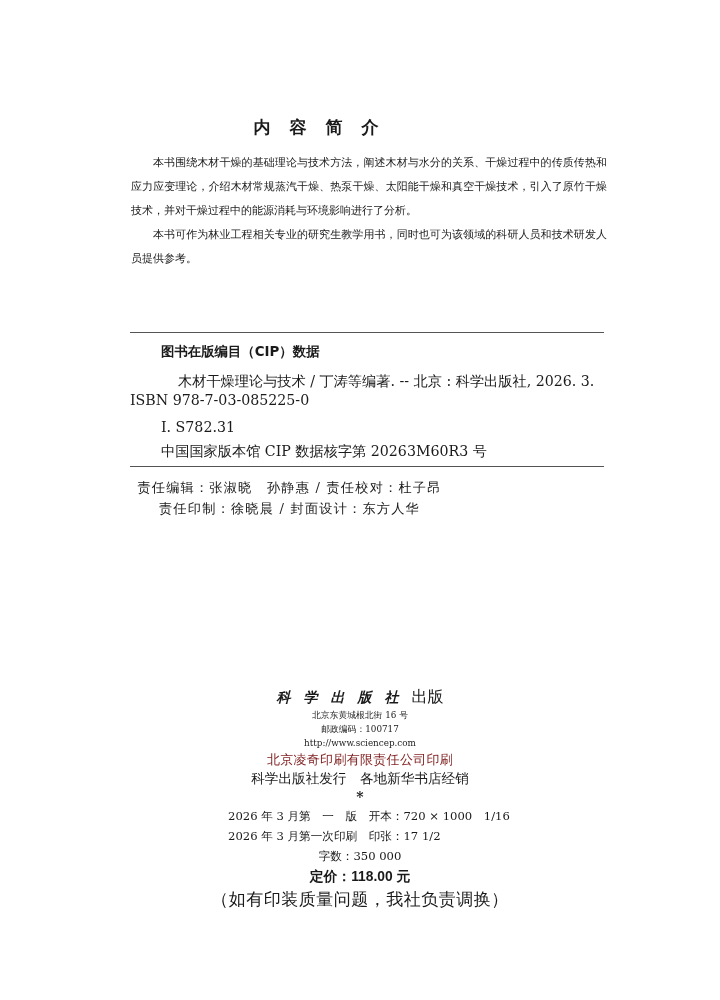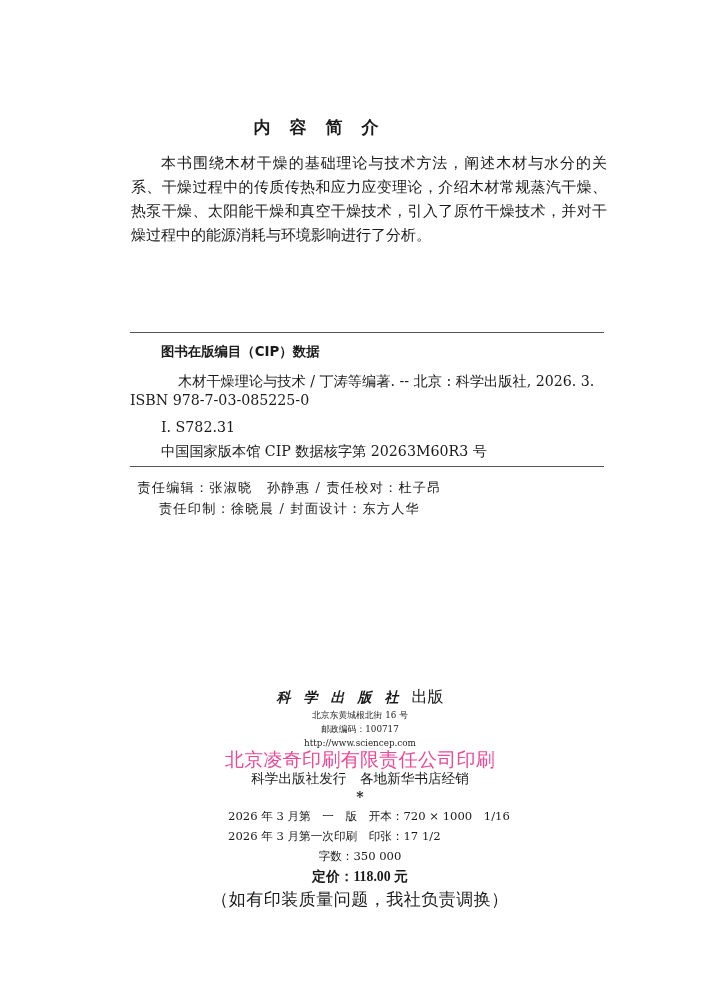--- a/index.html
+++ b/index.html
@@ -26,21 +26,21 @@
       font-weight: bold;
       letter-spacing: 19px;
       text-indent: 19px;
       line-height: 22px;
     }
     .intro {
       position: absolute;
       top: 151px;
       left: 131px;
       width: 476px;
-      font-size: 15px;
+      font-size: 11px;
       line-height: 24px;
       text-align: justify;
     }
     .intro p {
       margin: 0;
       text-indent: 2em;
     }
     .cip-block {
       position: absolute;
       top: 332px;
@@ -101,23 +101,23 @@
     }
     .publisher-suffix {
       font-size: 16px;
     }
     .small-line {
       font-size: 8.8px;
       line-height: 14px;
       white-space: nowrap;
     }
     .printer {
-      font-size: 19px;
+      font-size: 13px;
       line-height: 19px;
-      color: #ec4899;
+      color: #7f1d1d;
       white-space: nowrap;
       letter-spacing: 0.3px;
     }
     .distributor {
       font-size: 13.6px;
       line-height: 19px;
       white-space: nowrap;
     }
     .star {
       position: absolute;
@@ -144,21 +144,21 @@
     }
     .ed-row.r1 { left: 228px; top: 0; }
     .ed-row.r2 { left: 228px; top: 20px; }
     .ed-row.r3 { left: 0; width: 720px; text-align: center; top: 40px; }
     .price {
       position: absolute;
       top: 867px;
       left: 0;
       width: 720px;
       text-align: center;
-      font-family: Liberation Serif, serif;
+      font-family: Liberation Sans, sans-serif;
       font-weight: bold;
       font-size: 13.8px;
       line-height: 20px;
     }
     .notice {
       position: absolute;
       top: 888px;
       left: 0;
       width: 720px;
       text-align: center;
@@ -167,20 +167,21 @@
       letter-spacing: 0.5px;
     }
   </style>
 </head>
 <body>
 
 <div class="page-title">内容简介</div>
 
 <div class="intro">
   <p>本书围绕木材干燥的基础理论与技术方法，阐述木材与水分的关系、干燥过程中的传质传热和应力应变理论，介绍木材常规蒸汽干燥、热泵干燥、太阳能干燥和真空干燥技术，引入了原竹干燥技术，并对干燥过程中的能源消耗与环境影响进行了分析。</p>
+  <p>本书可作为林业工程相关专业的研究生教学用书，同时也可为该领域的科研人员和技术研发人员提供参考。</p>
 </div>
 
 <div class="cip-block">
   <div class="cip-line cip-title">图书在版编目（CIP）数据</div>
   <div class="cip-line cip-catalog">木材干燥理论与技术 / 丁涛等编著. -- 北京 : 科学出版社, 2026. 3.</div>
   <div class="cip-line cip-isbn">ISBN 978-7-03-085225-0</div>
   <div class="cip-line cip-class">Ⅰ. S782.31</div>
   <div class="cip-line cip-verify">中国国家版本馆 CIP 数据核字第 20263M60R3 号</div>
 </div>
 

